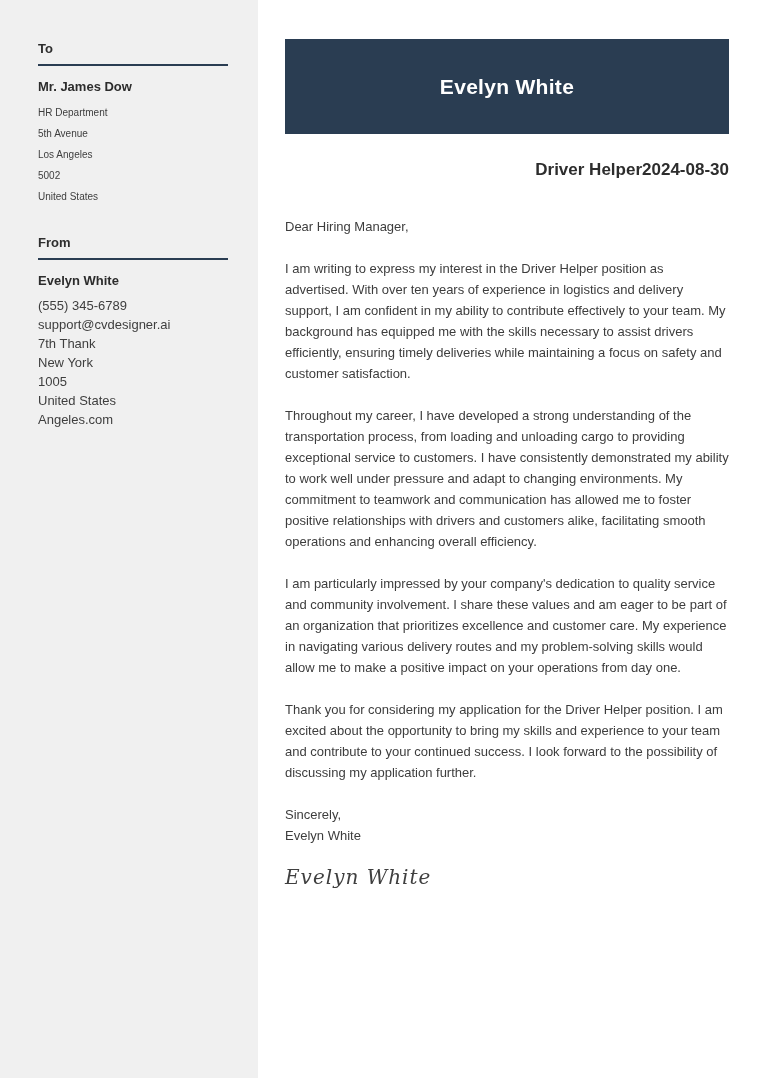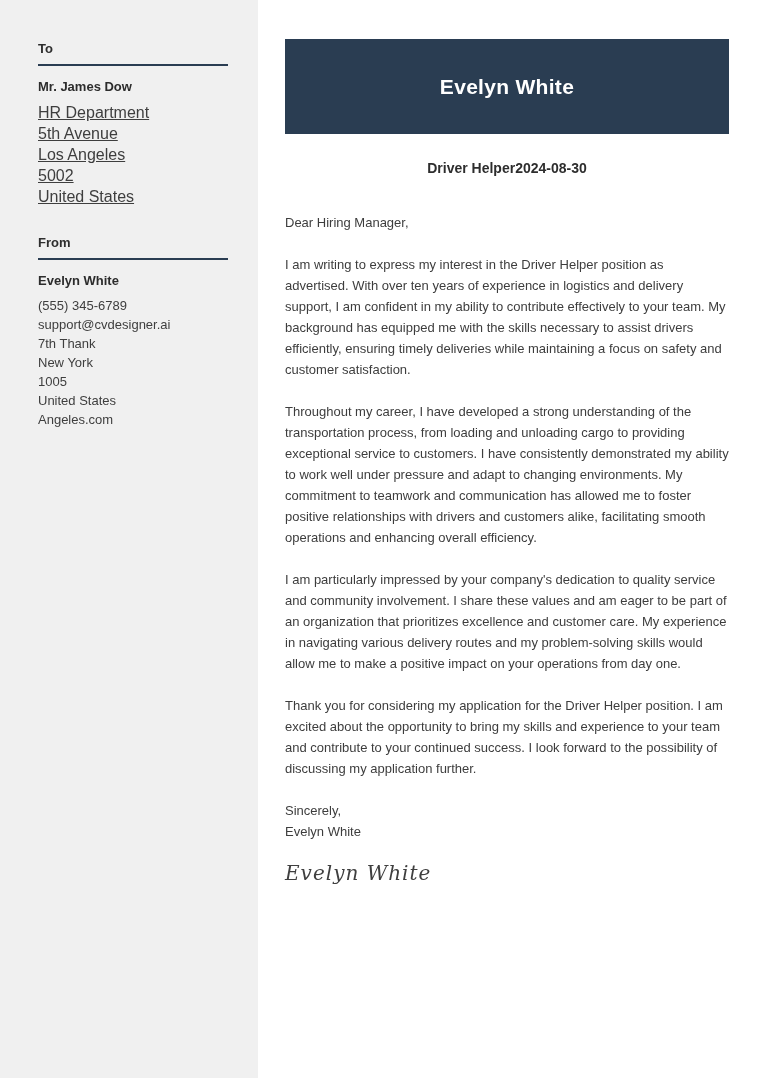--- a/index.html
+++ b/index.html
@@ -33,21 +33,21 @@
     height: 2px;
     background: #2a3d52;
     margin: 0 0 13px 0;
   }
   .addr-name {
     font-size: 13px;
     font-weight: 700;
     color: #2c2c2c;
     margin: 0 0 8px 0;
   }
-  .to-lines  { font-size: 16px; line-height: 21px; text-decoration: underline; }
+  .to-lines  { font-size: 10px; line-height: 21px; }
   .from-lines { font-size: 13px;  line-height: 19px; }
   .to-lines div, .from-lines div { margin: 0; }
   .from-section { margin-top: 28px; }
 
   
   .content {
     position: absolute;
     left: 258px; top: 0;
     width: 510px;
     height: 1078px;
@@ -65,23 +65,23 @@
   .name-banner h1 {
     margin: 0;
     color: #ffffff;
     font-size: 21px;
     font-weight: 700;
     letter-spacing: 0.3px;
   }
   .meta-row {
     margin-top: 26px;
     display: flex;
-    justify-content: center;
+    justify-content: flex-end;
     align-items: baseline;
-    font-size: 14px;
+    font-size: 17px;
     font-weight: 700;
     color: #2d2d2d;
   }
   .letter {
     margin-top: 36px;
     font-size: 13px;
     line-height: 21px;
     color: #3d3d3d;
     width: 445px;
   }

